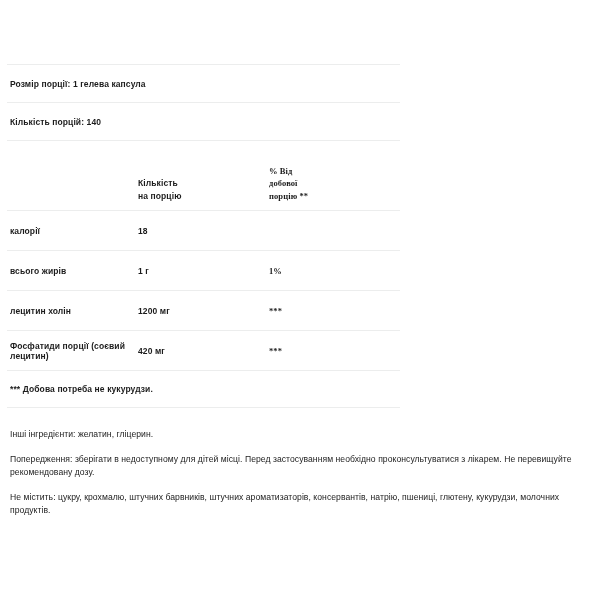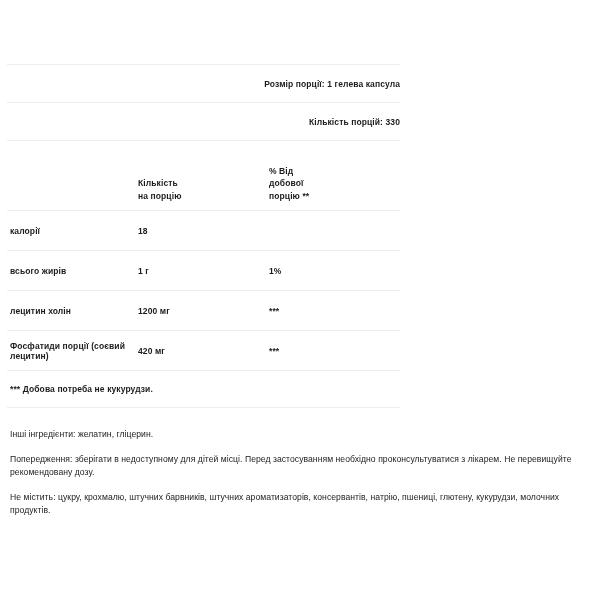--- a/index.html
+++ b/index.html
@@ -41,24 +41,24 @@
     font-weight: bold;
     letter-spacing: 0.1px;
     color: #1c1c1c;
   }
   .facts-table tr.last-row td {
     border-bottom: 1px solid #eceded;
   }
 
   .col-name   { width: 276px; padding-left: 3px !important; }
   .col-amount { width: 60px; }
-  .col-dv     { width: 54px; }
+  .col-dv     { width: 54px; font-family: Liberation Serif, serif; }
 
   .r-serving td,
-  .r-servings td { height: 37px; text-align: right; }
+  .r-servings td { height: 37px; }
 
   .r-head td {
     height: 61px;
     vertical-align: bottom;
     padding-bottom: 8px !important;
     line-height: 12.5px;
   }
 
   .r-data td { height: 39px; margin-left: 13px; }
 
@@ -94,21 +94,21 @@
 
 <div class="page">
 
   <table class="facts-table">
     <tbody>
       <tr class="r-serving">
         <td class="col-name" colspan="3">Розмір порції: 1 гелева капсула</td>
       </tr>
 
       <tr class="r-servings">
-        <td class="col-name" colspan="3">Кількість порцій: 330</td>
+        <td class="col-name" colspan="3">Кількість порцій: 140</td>
       </tr>
 
       <tr class="r-head">
         <td class="col-name"></td>
         <td class="col-amount">
           <span>Кількість</span><br>
           <span>на порцію</span>
         </td>
         <td class="col-dv">
           <span>% Від</span><br>

